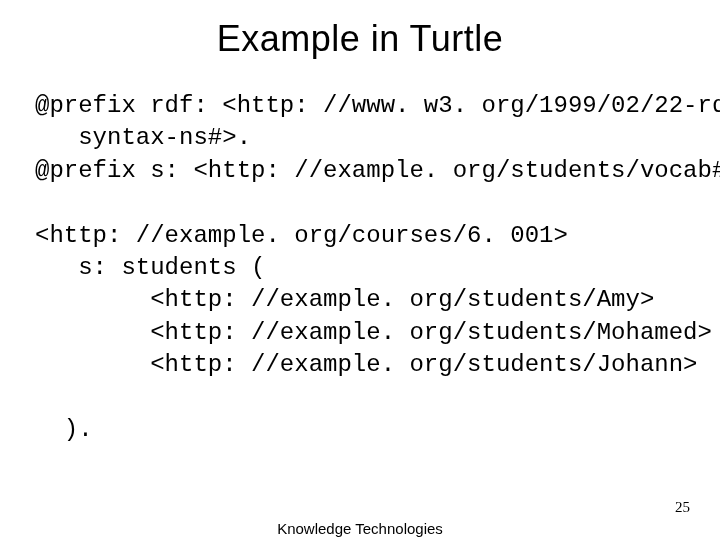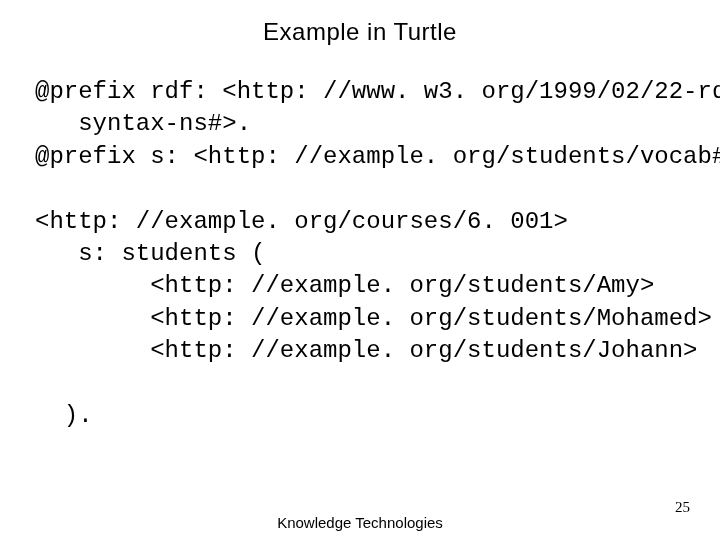--- a/index.html
+++ b/index.html
@@ -13,36 +13,36 @@
     overflow: hidden;
   }
   .slide {
     position: relative;
     width: 720px;
     height: 540px;
     box-sizing: border-box;
   }
   .title {
     text-align: center;
-    font-size: 24px;
+    font-size: 36px;
     font-weight: normal;
     padding-top: 18px;
     padding-bottom: 10px;
     letter-spacing: 0.5px;
   }
   .code {
     font-family: "Courier New", Courier, monospace;
     font-size: 24px;
     line-height: 1.35;
     white-space: pre;
     padding: 20px 35px 0 35px;
   }
   .footer {
     position: absolute;
-    bottom: 8px;
+    bottom: 2px;
     left: 0;
     width: 100%;
     text-align: center;
     font-size: 15px;
     line-height: 1.3;
   }
   .pagenum {
     position: absolute;
     bottom: 24px;
     right: 30px;

